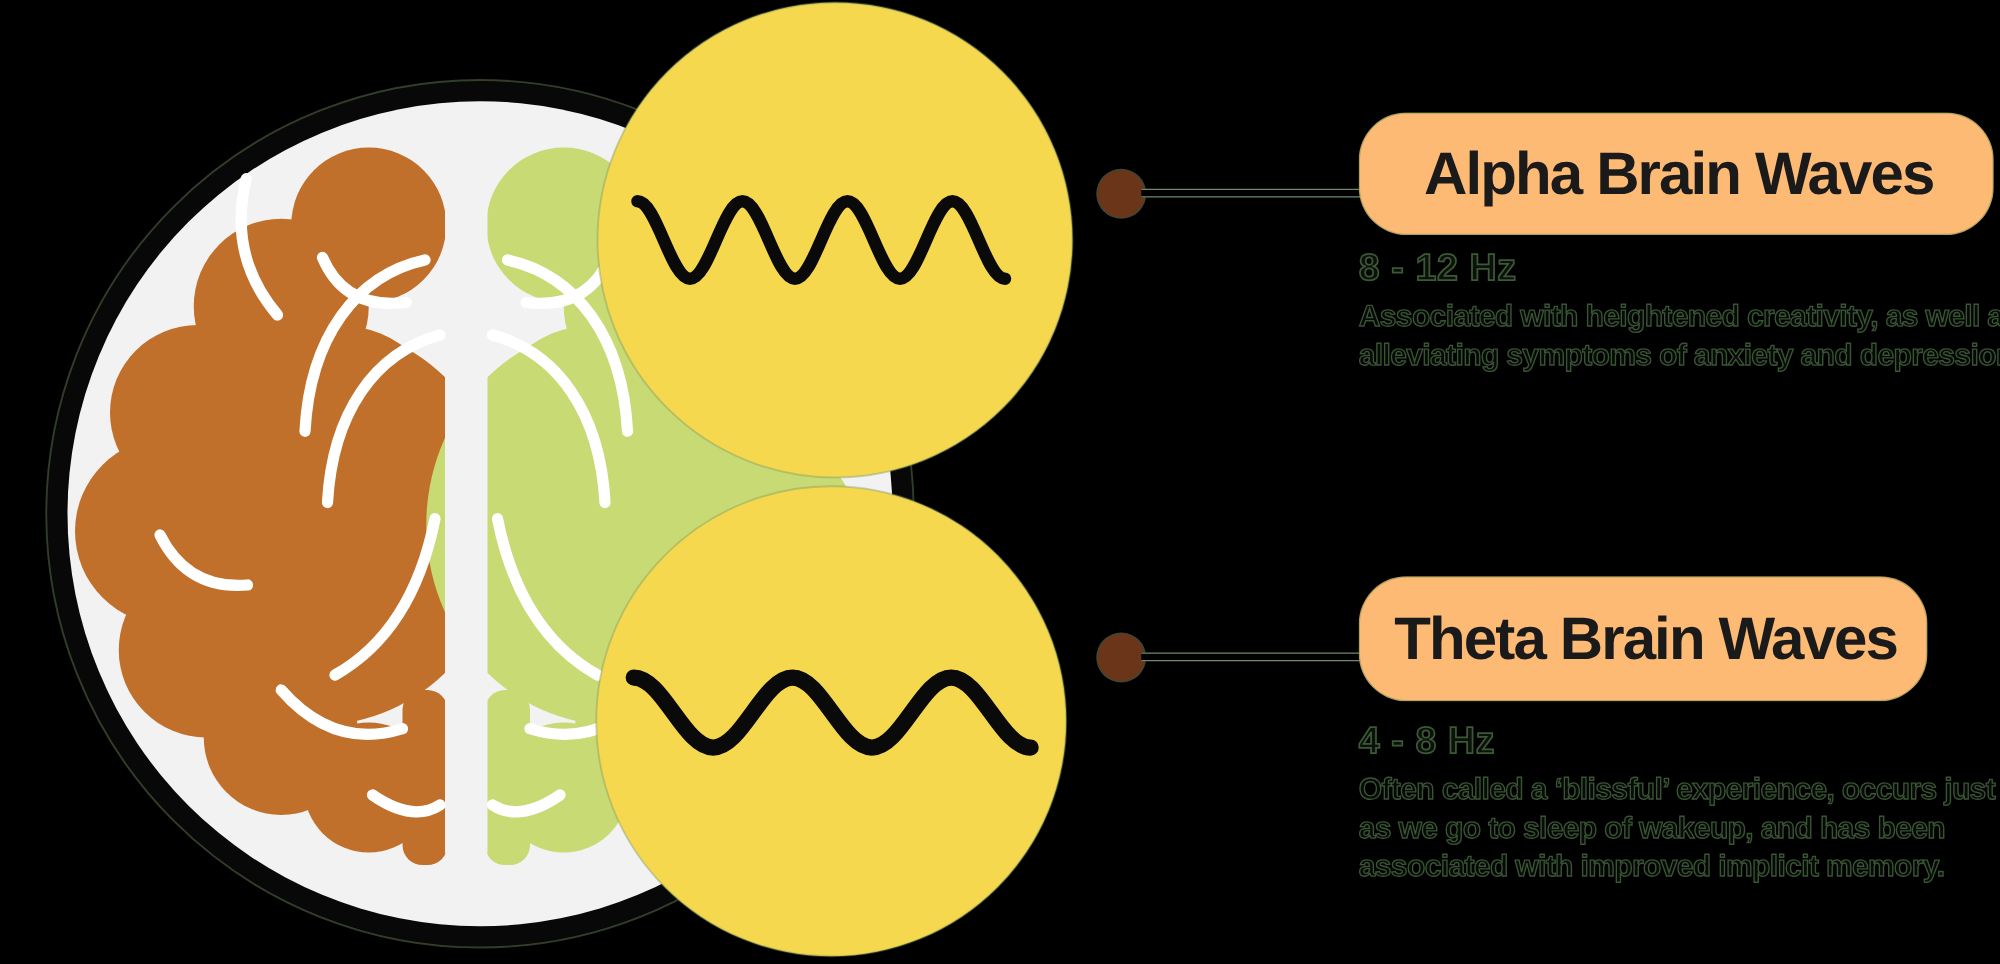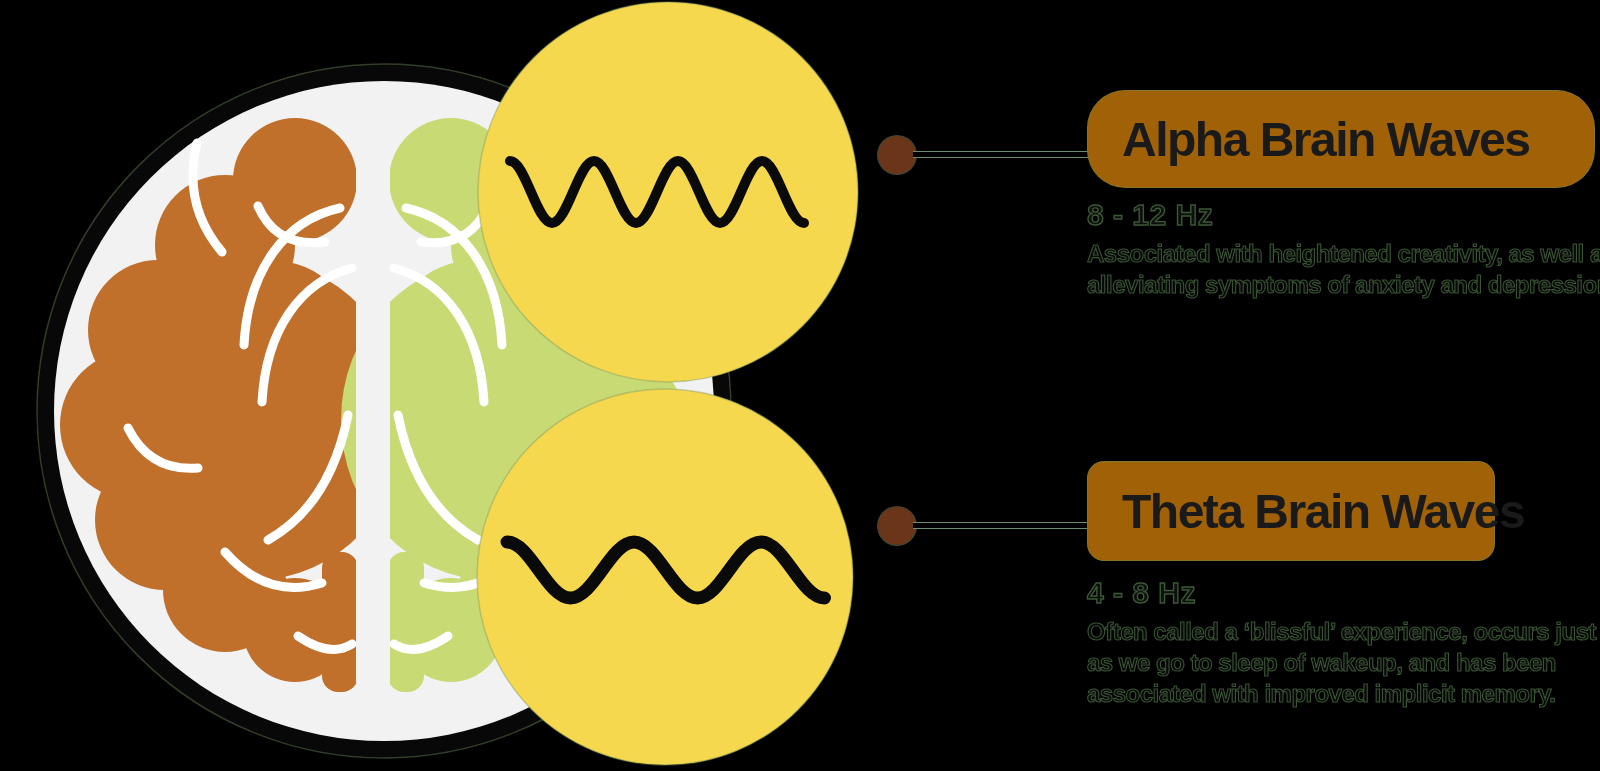--- a/index.html
+++ b/index.html
@@ -8,23 +8,23 @@
   .stage svg{position:absolute;left:0;top:0;}
 
   
   .dot{position:absolute;width:38px;height:38px;border-radius:50%;
        background:#6b3519;box-shadow:0 0 0 1px rgba(130,160,120,.45);}
   .connector-line{position:absolute;height:7px;background:#000;
        border-top:1.4px solid #6f8a6f;border-bottom:1.4px solid #6f8a6f;box-sizing:border-box;}
 
   
   .info{position:absolute;left:1087px;width:515px;}
-  .pill{box-sizing:border-box;background:#a16207;border-radius:38px;
+  .pill{box-sizing:border-box;background:#fdba74;border-radius:38px;
         border:1px solid rgba(105,135,70,.5);
-        display:flex;align-items:center;padding:0 30px 0 34px;}
+        display:flex;align-items:center;padding:0 30px 0 34px;justify-content:center;}
   .pill .title{font-size:48px;font-weight:800;letter-spacing:-1.5px;color:#1a1a1a;white-space:nowrap;}
   .freq{font-size:30px;font-weight:800;letter-spacing:.5px;white-space:nowrap;
         color:#0b120b;-webkit-text-stroke:1.4px #3d5837;}
   .desc{margin-top:6px;}
   .desc div{font-size:24px;font-weight:700;line-height:31px;letter-spacing:-0.5px;white-space:nowrap;
         color:#070b07;-webkit-text-stroke:1.1px #3a5535;}
   .pill-alpha{height:98px;}
   .pill-theta{height:100px;}
   .freq-alpha{margin-top:10px;}
   .freq-theta{margin-top:15px;}
@@ -120,21 +120,21 @@
       <span class="title">Alpha Brain Waves</span>
     </div>
     <div class="freq freq-alpha">8 - 12 Hz</div>
     <div class="desc">
       <div>Associated with heightened creativity, as well as</div>
       <div>alleviating symptoms of anxiety and depression.</div>
     </div>
   </div>
 
   <div class="info" style="top:461px;">
-    <div class="pill pill-theta" style="width:408px;border-radius:17px;">
+    <div class="pill pill-theta" style="width:455px;">
       <span class="title">Theta Brain Waves</span>
     </div>
     <div class="freq freq-theta">4 - 8 Hz</div>
     <div class="desc">
       <div>Often called a ‘blissful’ experience, occurs just</div>
       <div>as we go to sleep of wakeup, and has been</div>
       <div>associated with improved implicit memory.</div>
     </div>
   </div>
 

